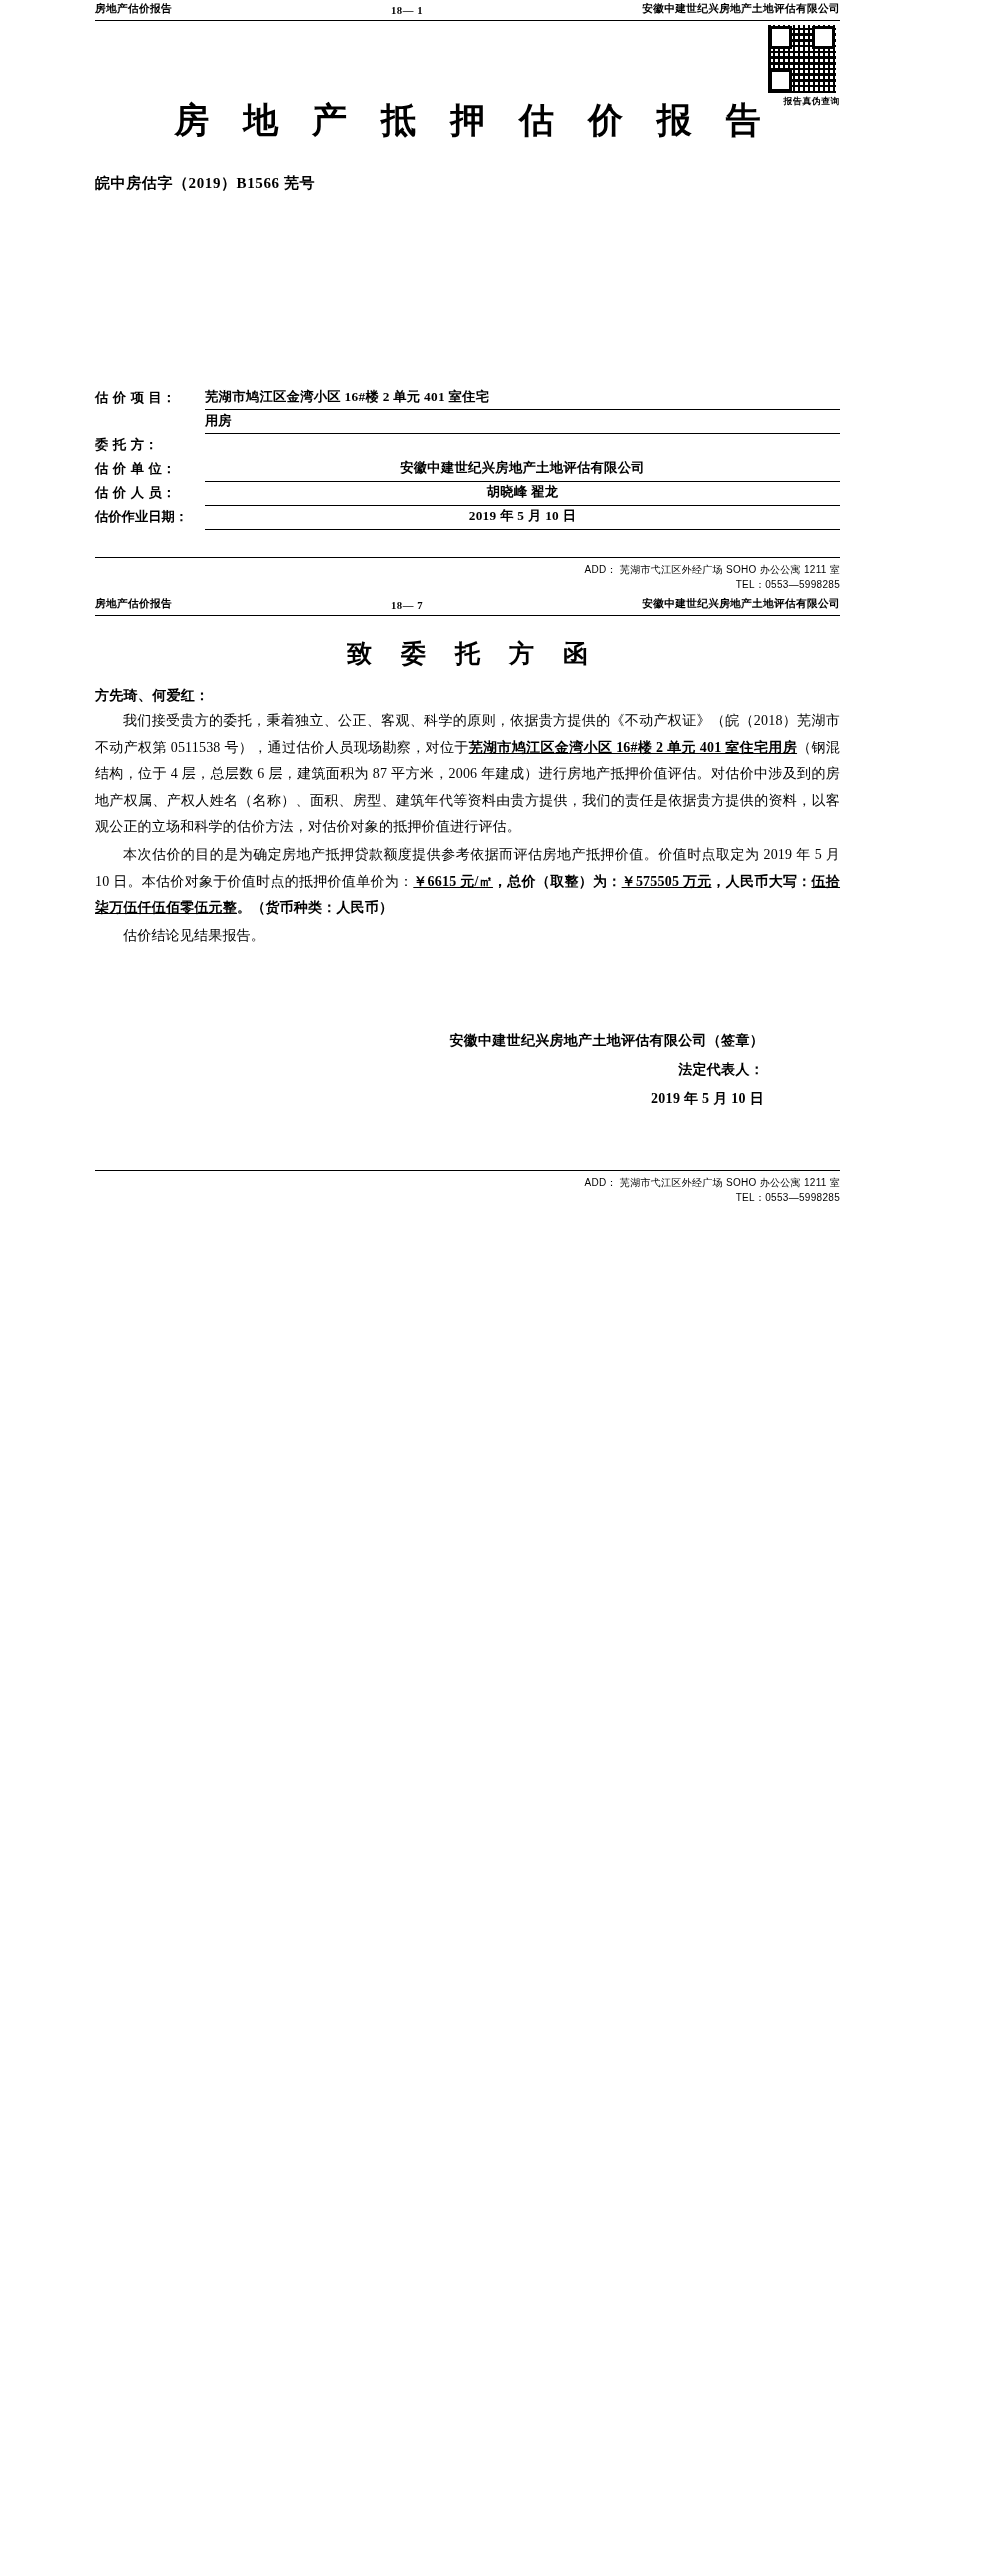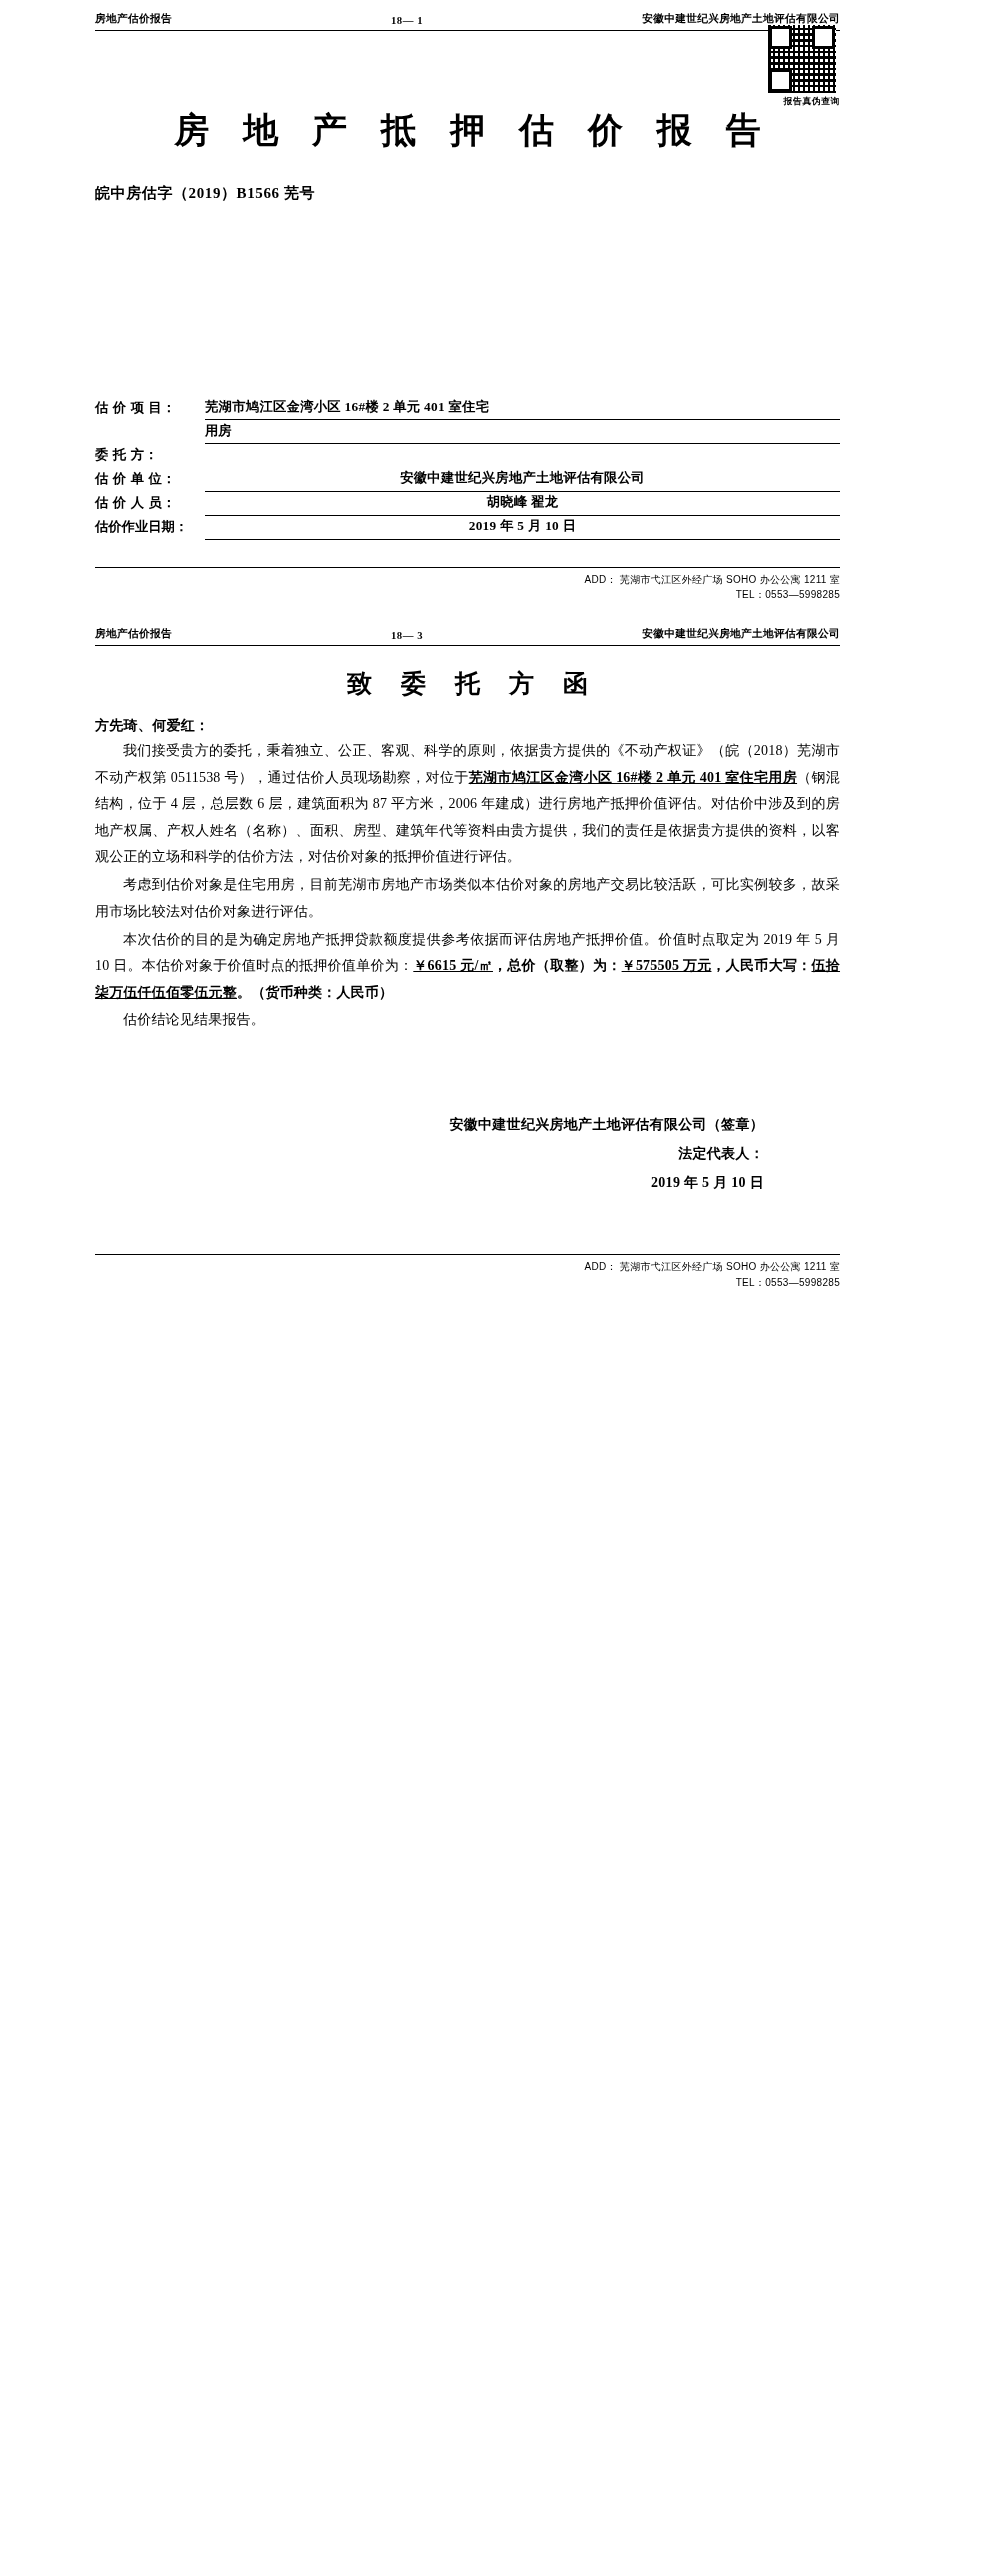--- a/index.html
+++ b/index.html
@@ -8,21 +8,21 @@
     background: #ffffff;
   }
   body {
     width: 1002px;
     font-family: "Liberation Serif", "DejaVu Serif", serif;
     color: #000;
   }
   .page {
     width: 935px;
     box-sizing: border-box;
-    padding: 12px 95px;
+    padding: 2px 95px;
     position: relative;
   }
   
   .run-head {
     display: flex;
     align-items: flex-end;
     justify-content: space-between;
     font-size: 10.7px;
     font-weight: bold;
     letter-spacing: 0.3px;
@@ -236,33 +236,32 @@
     <div>ADD： 芜湖市弋江区外经广场 SOHO 办公公寓 1211 室</div>
     <div>TEL：0553—5998285</div>
   </div>
 
 </div>
 
 <div class="page">
 
   <div class="run-head">
     <div class="rh-left">房地产估价报告</div>
-    <div class="rh-mid">18— 3</div>
+    <div class="rh-mid">18— 7</div>
     <div class="rh-right">安徽中建世纪兴房地产土地评估有限公司</div>
   </div>
 
   <div class="doc-title">致 委 托 方 函</div>
 
   <div class="salutation">方先琦、何爱红：</div>
 
   <p class="body">
     <span>我们接受贵方的委托，秉着独立、公正、客观、科学的原则，依据贵方提供的《不动产权证》（皖（2018）芜湖市不动产权第 0511538 号），通过估价人员现场勘察，对位于</span><span class="ub">芜湖市鸠江区金湾小区 16#楼 2 单元 401 室住宅用房</span><span>（钢混结构，位于 4 层，总层数 6 层，建筑面积为 87 平方米，2006 年建成）进行房地产抵押价值评估。对估价中涉及到的房地产权属、产权人姓名（名称）、面积、房型、建筑年代等资料由贵方提供，我们的责任是依据贵方提供的资料，以客观公正的立场和科学的估价方法，对估价对象的抵押价值进行评估。</span>
   </p>
 
-  <p class="body">考虑到估价对象是住宅用房，目前芜湖市房地产市场类似本估价对象的房地产交易比较活跃，可比实例较多，故采用市场比较法对估价对象进行评估。</p>
 
   <p class="body">
     <span>本次估价的目的是为确定房地产抵押贷款额度提供参考依据而评估房地产抵押价值。价值时点取定为 2019 年 5 月 10 日。本估价对象于价值时点的抵押价值单价为：</span><span class="ub">￥6615 元/㎡</span><span class="b">，总价（取整）为：</span><span class="ub">￥575505 万元</span><span class="b">，人民币大写：</span><span class="ub">伍拾柒万伍仟伍佰零伍元整</span><span class="b">。（货币种类：人民币）</span>
   </p>
 
   <p class="body">估价结论见结果报告。</p>
 
   <div class="sign-block">
     <div>安徽中建世纪兴房地产土地评估有限公司（签章）</div>
     <div>法定代表人：</div>

